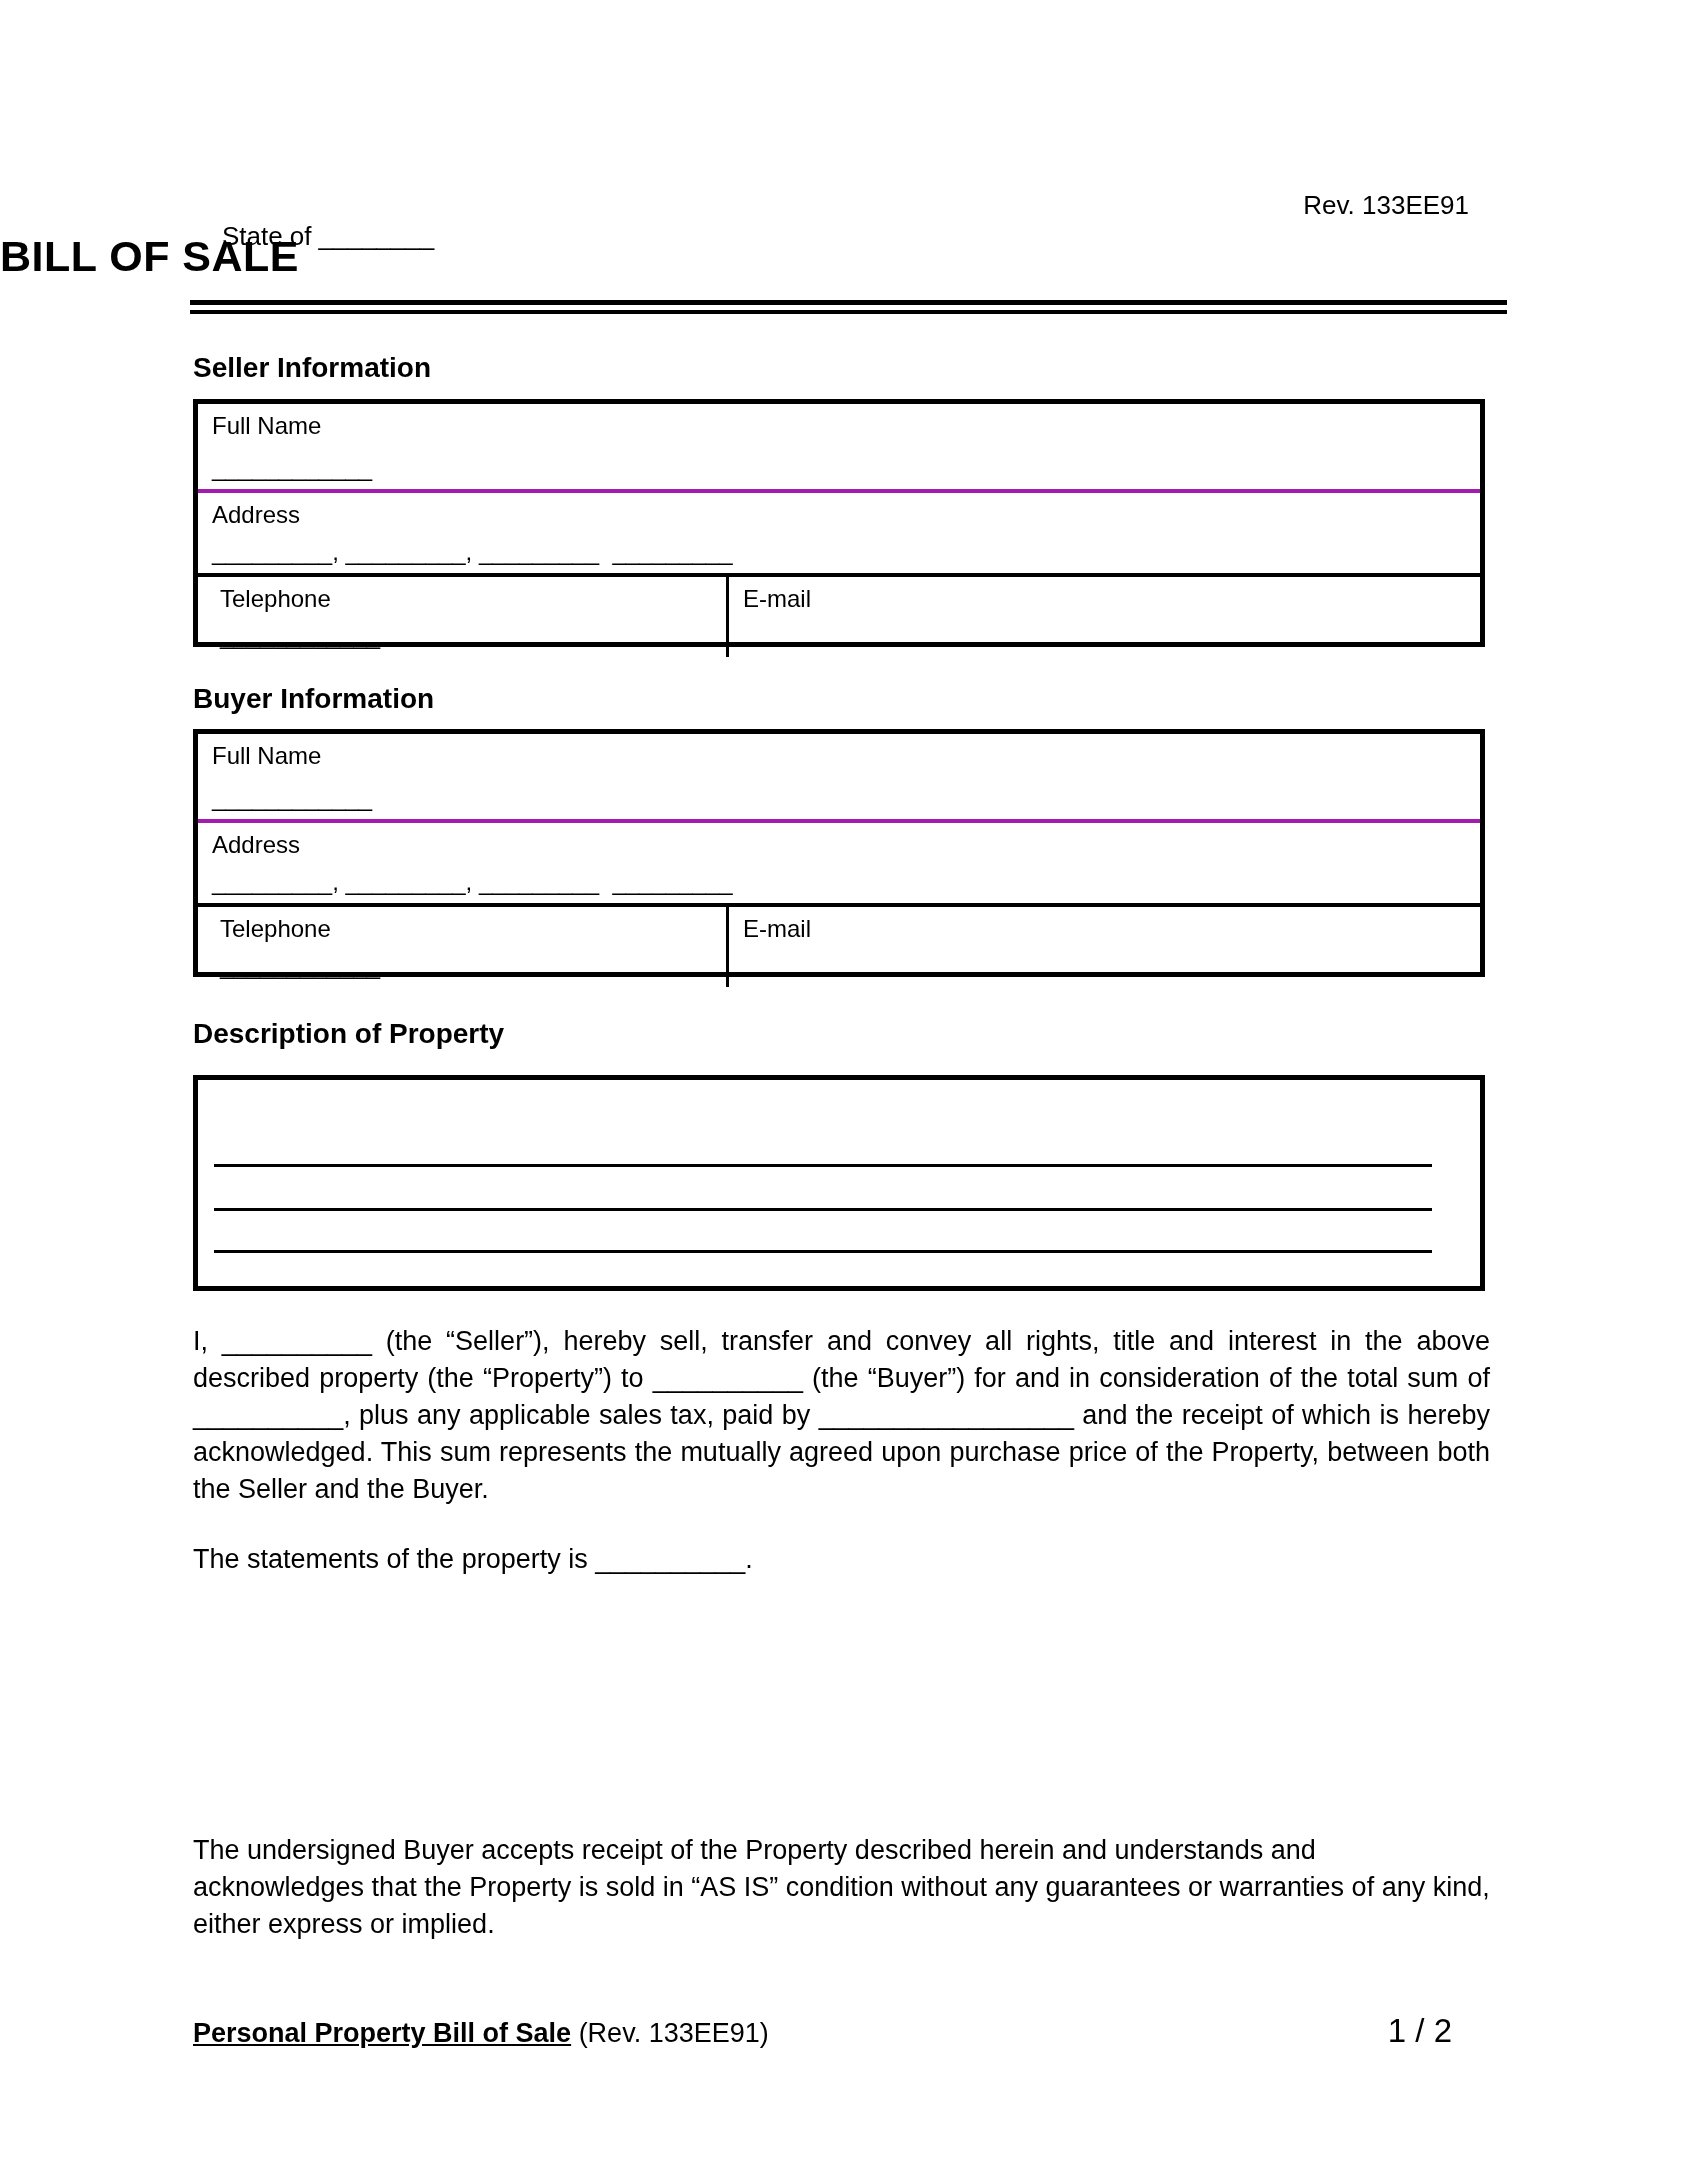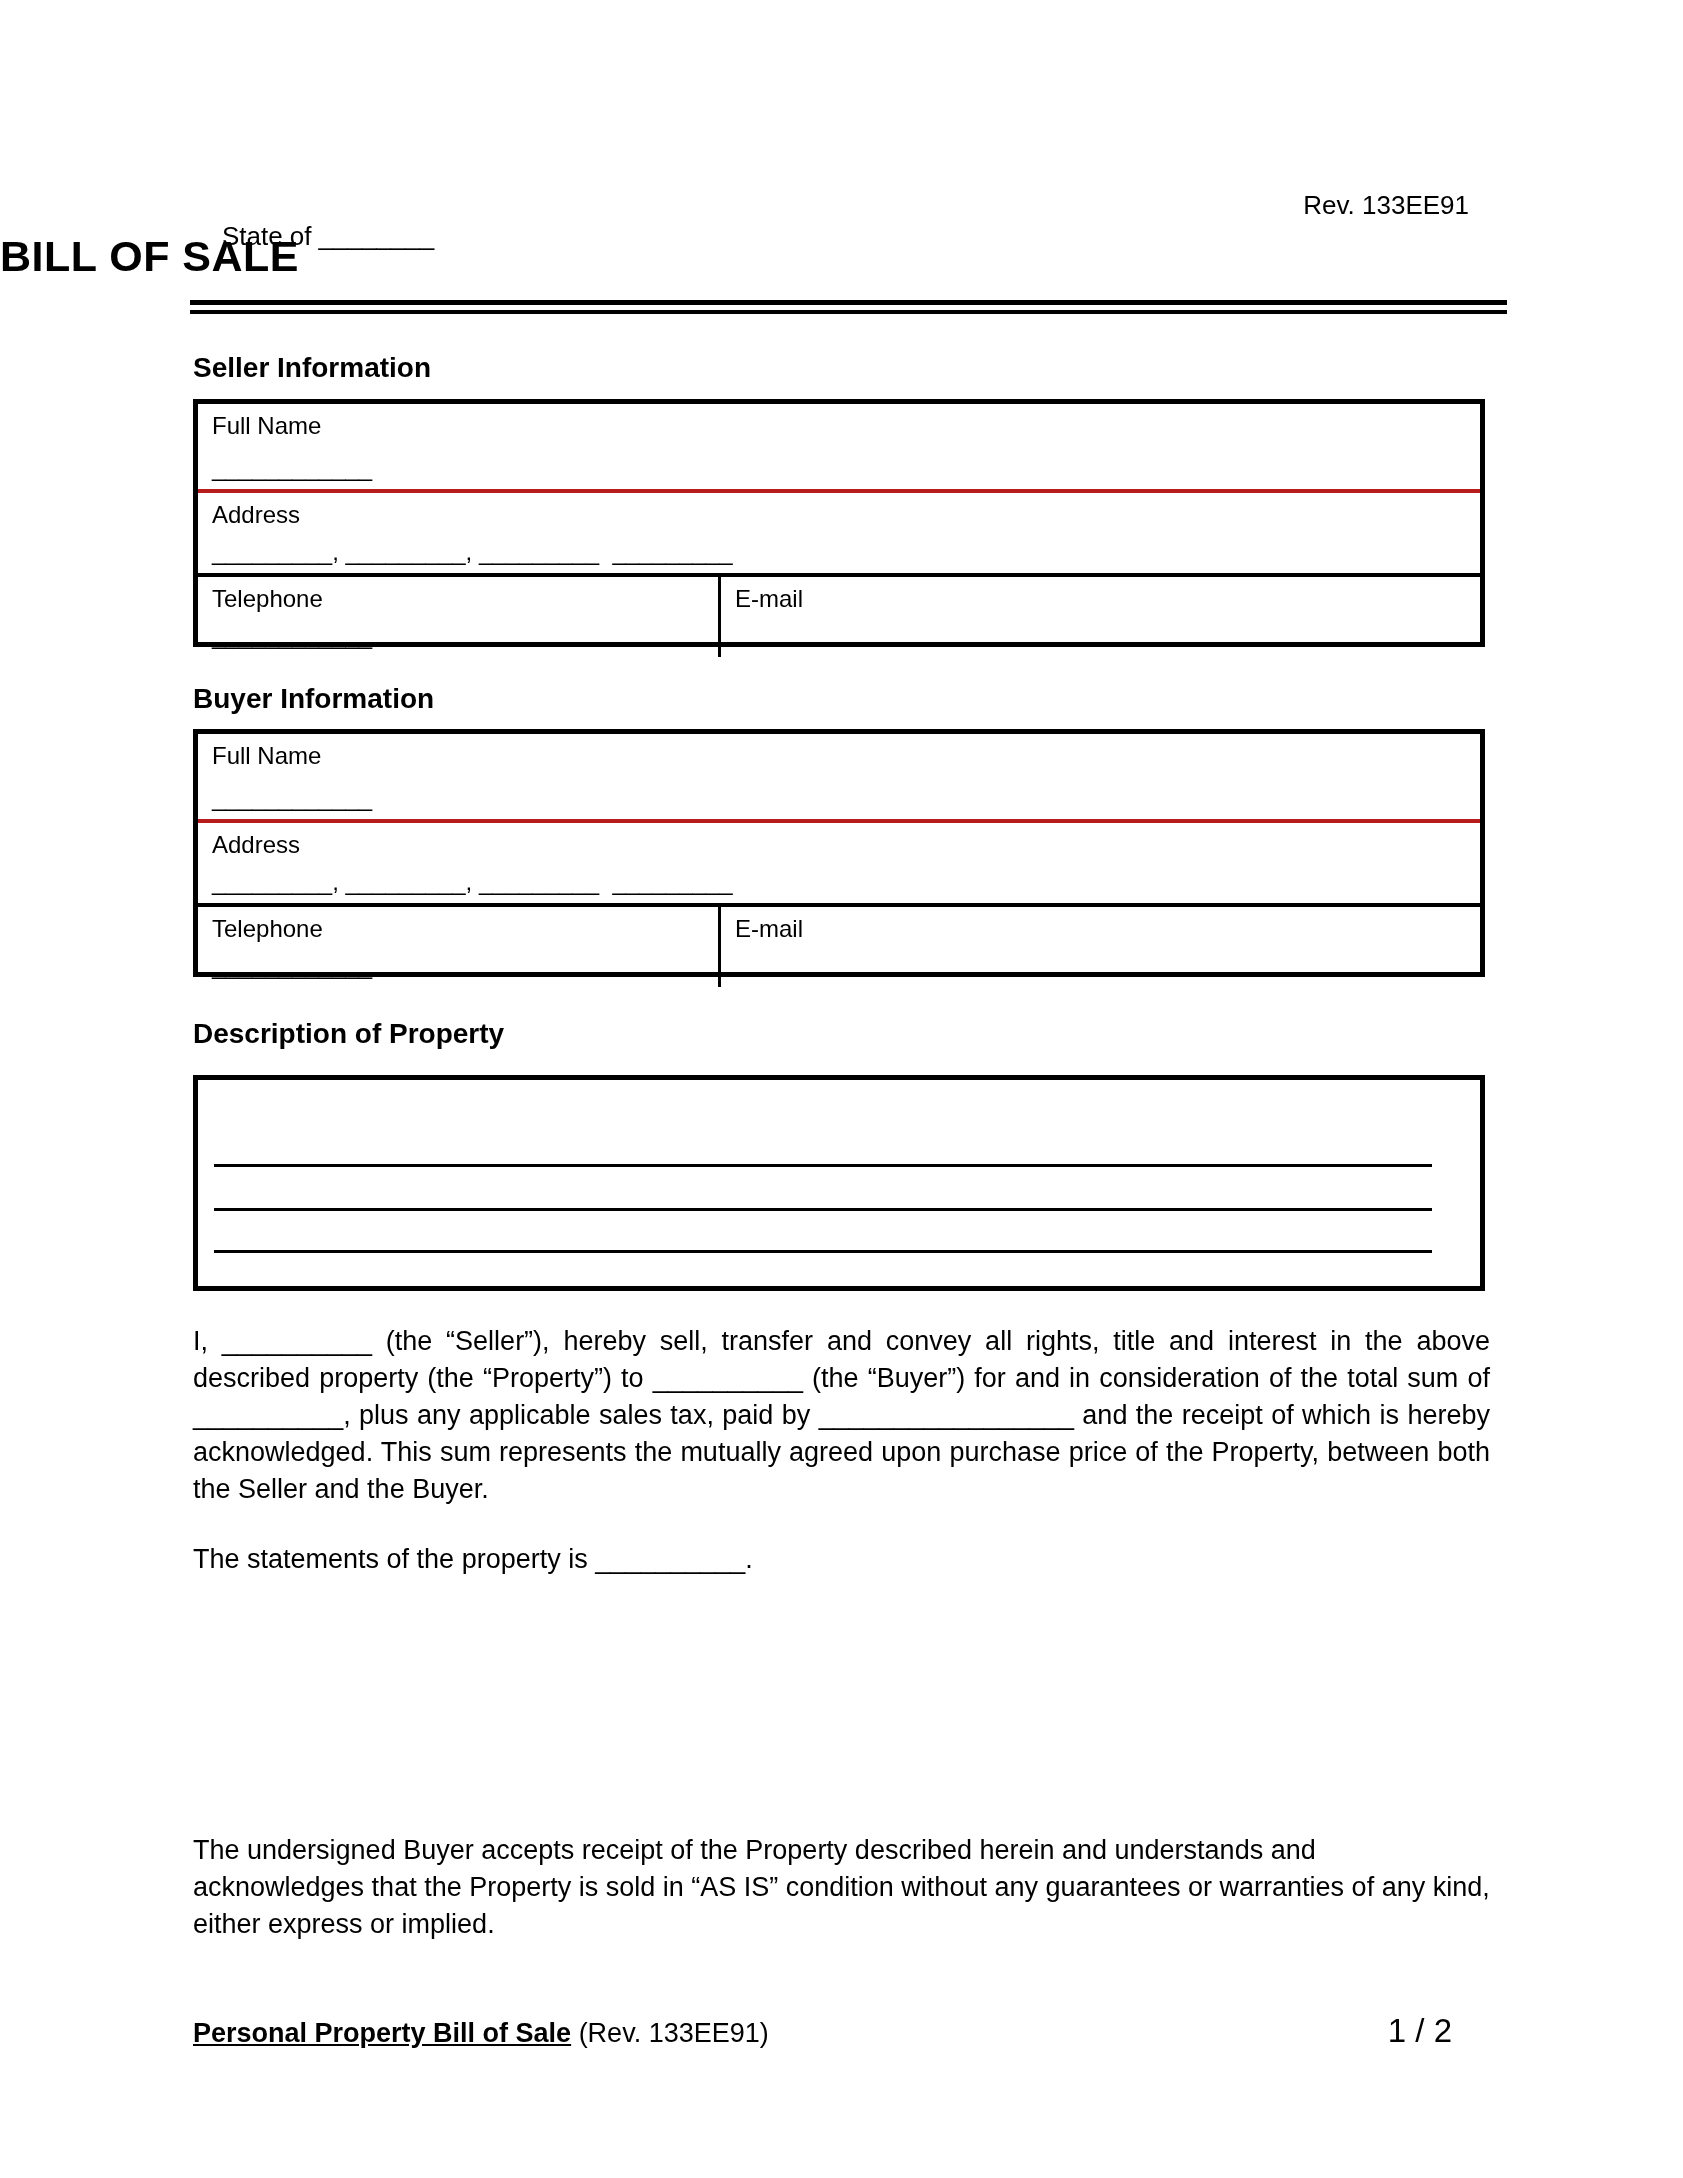--- a/index.html
+++ b/index.html
@@ -67,39 +67,40 @@
     width: 1292px;
     height: 248px;
     border: 5px solid #000;
     box-sizing: border-box;
     background: #fff;
   }
   #seller-table { top: 399px; }
   #buyer-table  { top: 729px; }
   .t-row1 {
     height: 89px;
-    border-bottom: 4px solid #b91c1c;
+    border-bottom: 4px solid #a21caf;
     box-sizing: border-box;
     position: relative;
   }
   .t-row2 {
     height: 84px;
     border-bottom: 4px solid #000;
     box-sizing: border-box;
     position: relative;
   }
   .t-row3 {
     height: 80px;
     display: flex;
   }
   .tel-cell {
     width: 523px;
     border-right: 3px solid #000;
     box-sizing: border-box;
     position: relative;
+    margin-left: 8px;
   }
   .email-cell {
     flex: 1;
     position: relative;
   }
   .cell-label {
     position: absolute;
     left: 14px;
     top: 8px;
     font-size: 24px;

